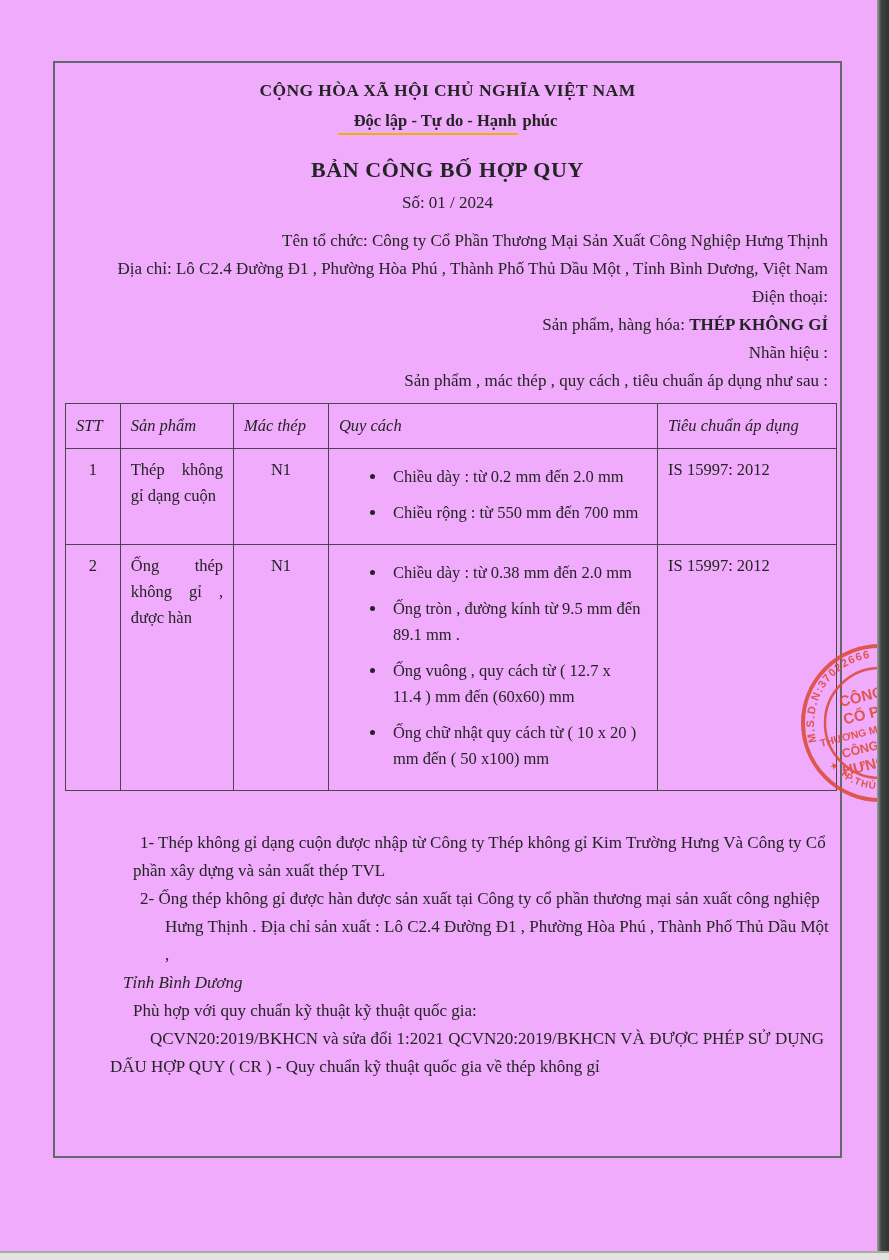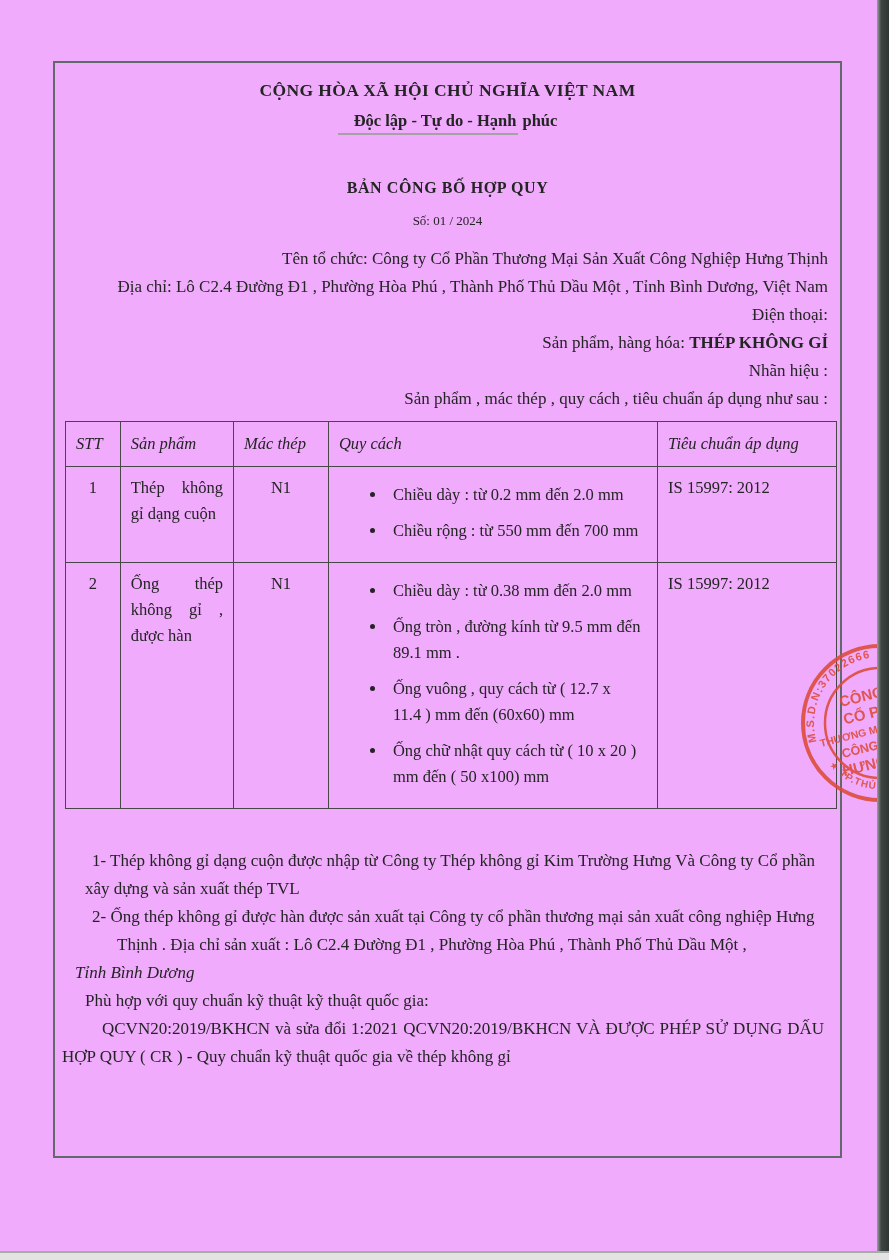--- a/index.html
+++ b/index.html
@@ -24,23 +24,23 @@
   }
   
   .frame{
     position:absolute;left:53px;top:61px;width:789px;height:1097px;
     border:2px solid #62686c;box-sizing:border-box;
     font-size:17px;line-height:28px;
   }
   .center{text-align:center;}
   .nat-line1{margin-top:13px;font-weight:bold;font-size:17.5px;letter-spacing:.4px;}
   .motto{margin-top:3px;font-weight:bold;font-size:16.5px;}
-  .motto .ul{border-bottom:2px solid #a3a3a3;padding:0 2px 1px 16px;display:inline-block;line-height:22px;}
-  .doc-title{margin-top:39px;font-weight:bold;font-size:16px;letter-spacing:.6px;}
-  .doc-number{margin-top:5px;font-size:13px;}
+  .motto .ul{border-bottom:2px solid #eab308;padding:0 2px 1px 16px;display:inline-block;line-height:22px;}
+  .doc-title{margin-top:21px;font-weight:bold;font-size:22px;letter-spacing:.6px;}
+  .doc-number{margin-top:5px;font-size:17px;}
   .info{margin:10px 12px 0 30px;}
   .info p{margin:0;text-align:right;}
   .info .indent2{margin-left:23px;}
   .gap-top{margin-top:7px;}
   .gap-top-sm{margin-top:3px;}
   .bold{font-weight:bold;}
   
   table.spec{
     border-collapse:collapse;table-layout:fixed;
     margin:8px 5px 0 10px;width:772px;
@@ -53,21 +53,21 @@
     box-sizing:border-box;
   }
   table.spec th{font-weight:normal;text-align:left;padding-top:9px;padding-bottom:9px;font-style:italic;}
   .col-stt{width:7.1%;} .col-prod{width:14.7%;} .col-grade{width:12.3%;}
   .col-spec{width:42.7%;} .col-std{width:23.2%;}
   th.c,td.c{text-align:center;}
   td.cell-product{text-align:justify;padding-right:8px;}
   ul.specs{margin:0;padding:0 4px 0 48px;}
   ul.specs li{margin:7px 0 10px 0;padding-left:6px;}
   
-  .notes{margin:38px 10px 0 0;}
+  .notes{margin:38px 10px 0 0;padding-left:48px;}
   .notes p{margin:0;}
   .note-1{padding-left:30px;text-indent:7px;}
   .note-2{padding-left:62px;text-indent:-25px;}
   .note-3{margin-left:20px !important;font-style:italic;}
   .note-4{margin-left:30px !important;}
   .note-5{margin-left:7px !important;margin-right:6px !important;text-indent:40px;text-align:justify;}
   
   .stamp{
     position:absolute;left:798px;top:641px;width:164px;height:164px;
     opacity:.88;z-index:10;

